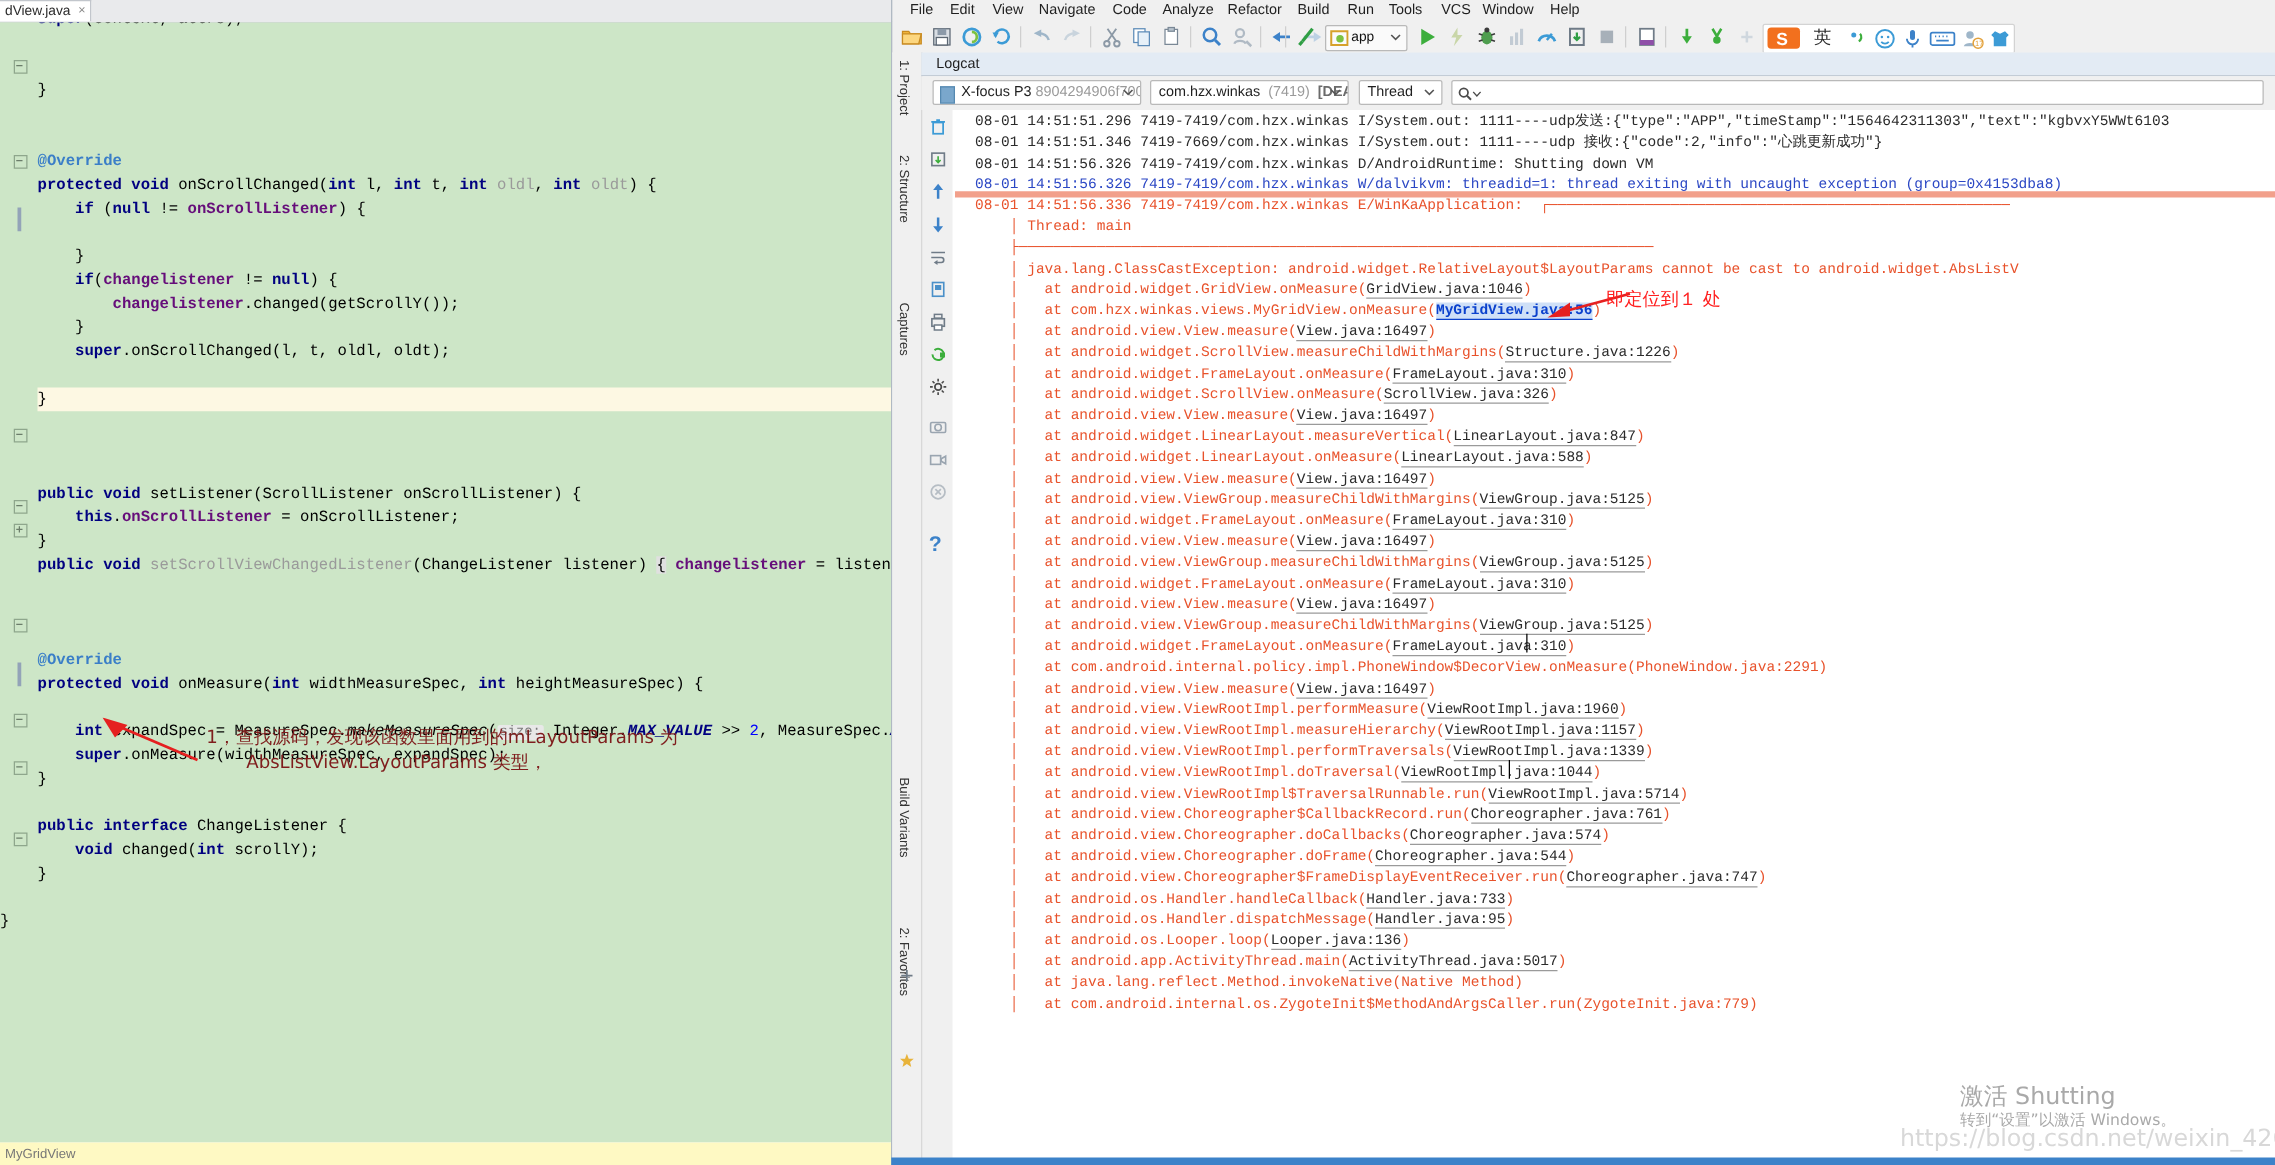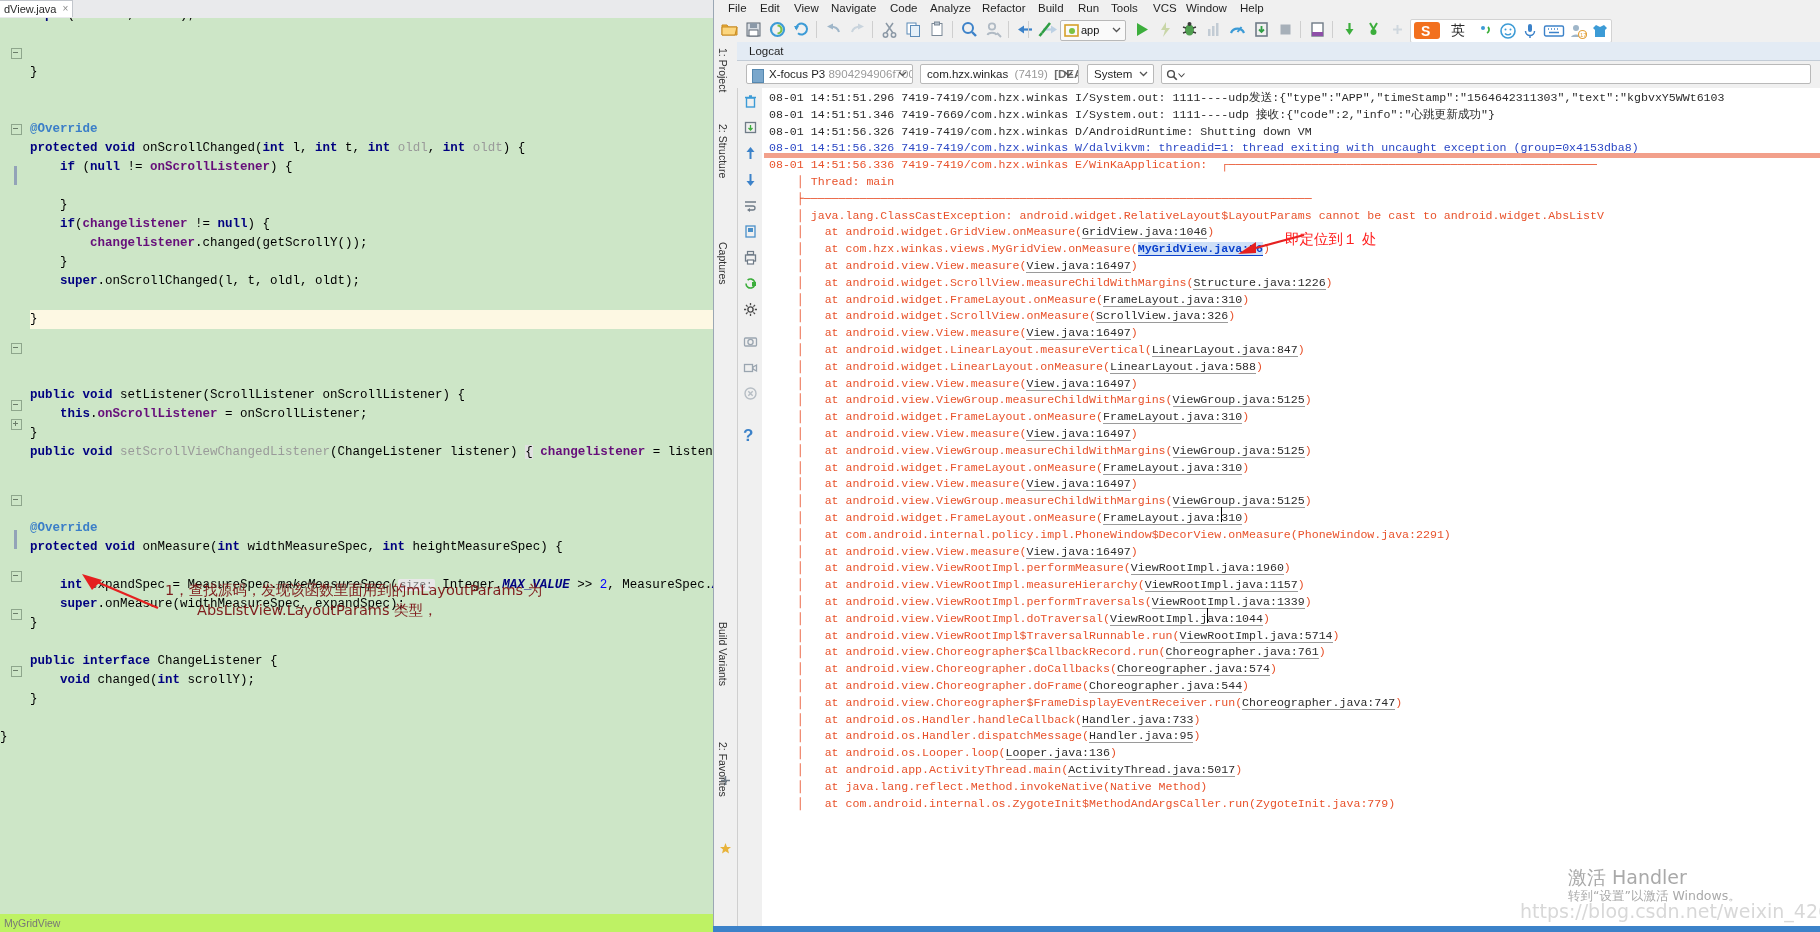--- a/index.html
+++ b/index.html
@@ -69,21 +69,21 @@
     position:absolute;left:14px;top:148px;width:3px;height:19px;background:#93a3b8;
   }
   #anno-arrow{position:absolute;left:80px;top:556px;width:80px;height:36px;}
   #anno-text{
     position:absolute;left:165px;top:562px;width:430px;
     color:#7f1d1d;font-size:14.5px;line-height:20px;
     font-family:"DejaVu Sans",sans-serif;
   }
   #anno-text .l2{display:block;padding-left:32px;}
   #editor-statusbar{
-    position:absolute;left:0;top:914px;width:713px;height:18px;background:#bef264;
+    position:absolute;left:0;top:914px;width:713px;height:18px;background:#fef9c3;
     font-size:10.5px;color:#777;line-height:18px;padding-left:4px;box-sizing:border-box;
   }
 
   
   #ide-window{
     position:absolute;left:713px;top:0;width:1107px;height:932px;
     background:#f0f0f0;border-left:1px solid #9ba7b4;box-sizing:border-box;
   }
   #menubar{
     position:absolute;left:0;top:0;width:1107px;height:17px;
@@ -152,21 +152,21 @@
   #vtoolbar{
     position:absolute;left:24px;top:46px;width:24px;height:844px;background:#f0f0f0;
   }
   .vtb{position:absolute;left:5px;width:15px;height:15px;}
   #logarea{
     position:absolute;left:49px;top:46px;width:1058px;height:844px;
     background:#ffffff;overflow:hidden;
     font-family:"Liberation Mono","DejaVu Sans Mono",monospace;
     font-size:11.6px;line-height:16.8px;white-space:pre;
   }
-  .logline{position:absolute;left:6px;white-space:pre;}
+  .logline{position:absolute;left:17px;white-space:pre;}
   .lg-info{color:#2b2b2b;}
   .lg-debug{color:#2b2b2b;}
   .lg-warn{color:#2b47c4;}
   .lg-err{color:#e8522b;}
   .lnk{color:#2b2b2b;border-bottom:1px solid #9a9a9a;}
   .lnk-sel{color:#0b41cd;background:#cfe0f7;border-bottom:1px solid #0b41cd;font-weight:bold;}
   #log-caret{position:absolute;left:458px;top:419px;width:1px;height:15px;background:#000;}
   #log-caret2{position:absolute;left:444px;top:520px;width:1px;height:15px;background:#000;}
   #logcat-anno{
     position:absolute;left:1285px;top:230px;color:#ff2020;font-size:14.5px;
@@ -549,21 +549,21 @@
       </div>
       <div class="combo" id="proc-combo">
         <span>com.hzx.winkas</span>
         <span style="color:#9a9a9a">&nbsp;</span><span style="color:#9a9a9a">(7419)</span>
         <span style="color:#6b6b6b;font-weight:bold">&nbsp;</span><span style="color:#6b6b6b;font-weight:bold">[DEAD]</span>
         <svg class="caret" width="9" height="6" viewBox="0 0 9 6">
             <path d="M1 1l3.5 3.5L8 1" fill="none" stroke="#555" stroke-width="1.3"></path>
           </svg>
       </div>
       <div class="combo" id="level-combo">
-        <span>System</span>
+        <span>Thread</span>
         <svg class="caret" width="9" height="6" viewBox="0 0 9 6">
             <path d="M1 1l3.5 3.5L8 1" fill="none" stroke="#555" stroke-width="1.3"></path>
           </svg>
       </div>
       <div id="search-box">
         <svg style="position:absolute;left:4px;top:4px" width="12" height="12" viewBox="0 0 12 12">
             <circle cx="5" cy="5" r="3.4" fill="none" stroke="#4b4b4b" stroke-width="1.4"></circle>
             <path d="M7.6 7.6l3.2 3.2" stroke="#4b4b4b" stroke-width="1.6"></path>
           </svg>
         <svg style="position:absolute;left:16px;top:8px" width="7" height="5" viewBox="0 0 7 5">
@@ -704,18 +704,18 @@
 
 <svg style="position:absolute;left:1236px;top:232px;width:70px;height:26px">
   <line x1="68" y1="3" x2="12" y2="18" stroke="#e52020" stroke-width="2.2"></line>
   <polygon points="2,22 20,10 20,21" fill="#e52020"></polygon>
 </svg>
 <div id="logcat-anno">即定位到１ 处</div>
 
 <div id="hscroll"></div>
 
 <div id="watermark">
-  <div id="wm1">激活 Handler</div>
+  <div id="wm1">激活 Shutting</div>
   <div id="wm2">转到“设置”以激活 Windows。</div>
 </div>
 <div id="csdn">https://blog.csdn.net/weixin_42682455</div>
 
 <div id="bottom-strip"></div>
 
 </body></html>

